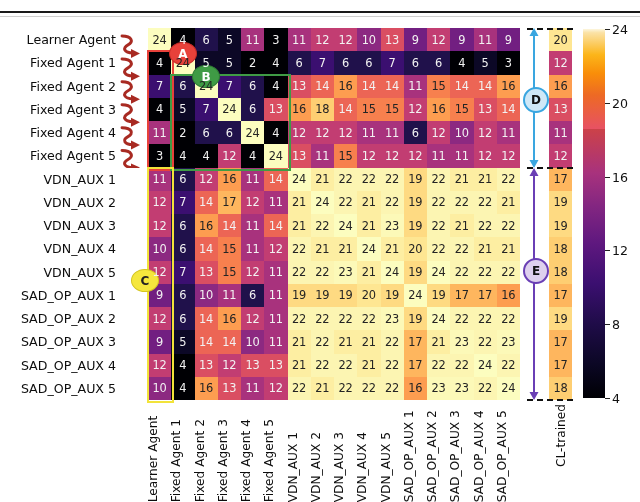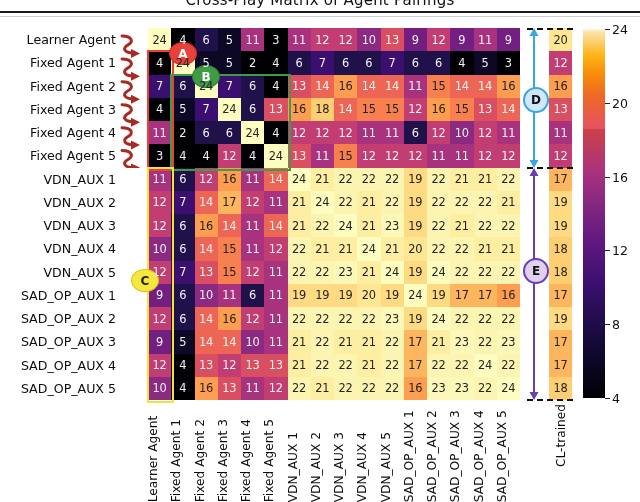--- a/index.html
+++ b/index.html
@@ -121,23 +121,20 @@
   
   .dash{position:absolute;height:0;border-top:2.5px dashed #111;}
 </style>
 </head>
 <body>
 
 <div id="stage">
 
   <div class="title-rule"></div>
   <div class="title-rule2"></div>
-  <div class="title-clip">
-    <span>Cross-Play Matrix of Agent Pairings</span>
-  </div>
 
   <div class="rowlabels" id="rowlabels">
       <div class="rowlabel">Learner Agent</div>
       <div class="rowlabel">Fixed Agent 1</div>
       <div class="rowlabel">Fixed Agent 2</div>
       <div class="rowlabel">Fixed Agent 3</div>
       <div class="rowlabel">Fixed Agent 4</div>
       <div class="rowlabel">Fixed Agent 5</div>
       <div class="rowlabel">VDN_AUX 1</div>
       <div class="rowlabel">VDN_AUX 2</div>

